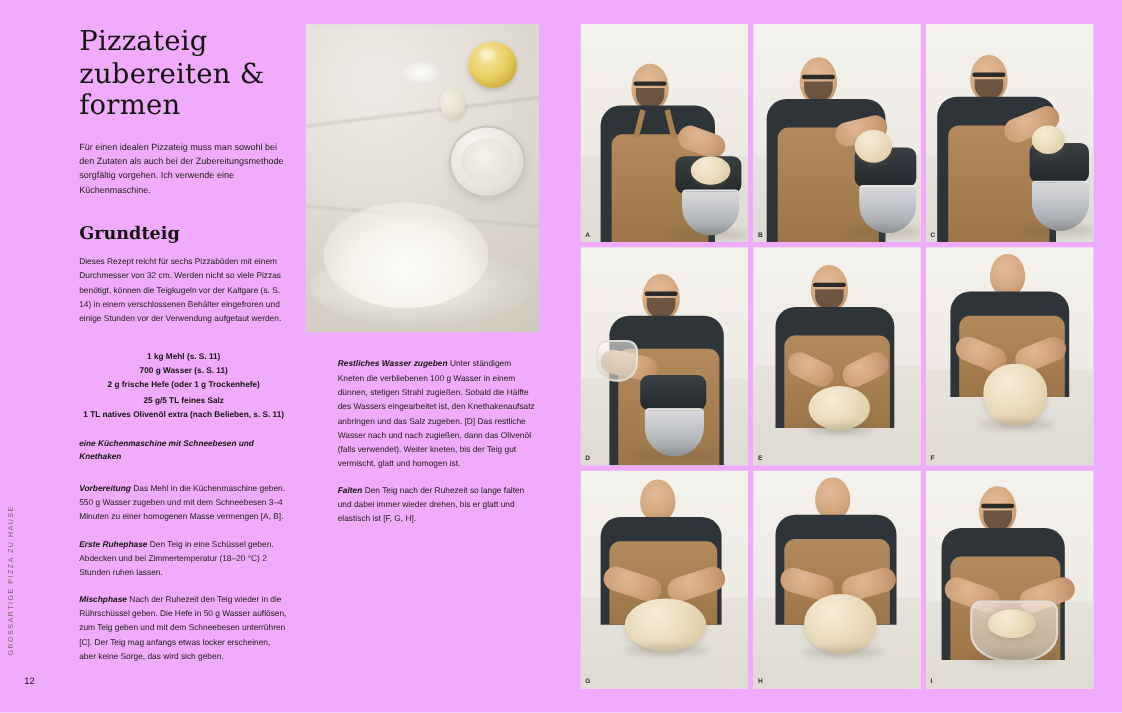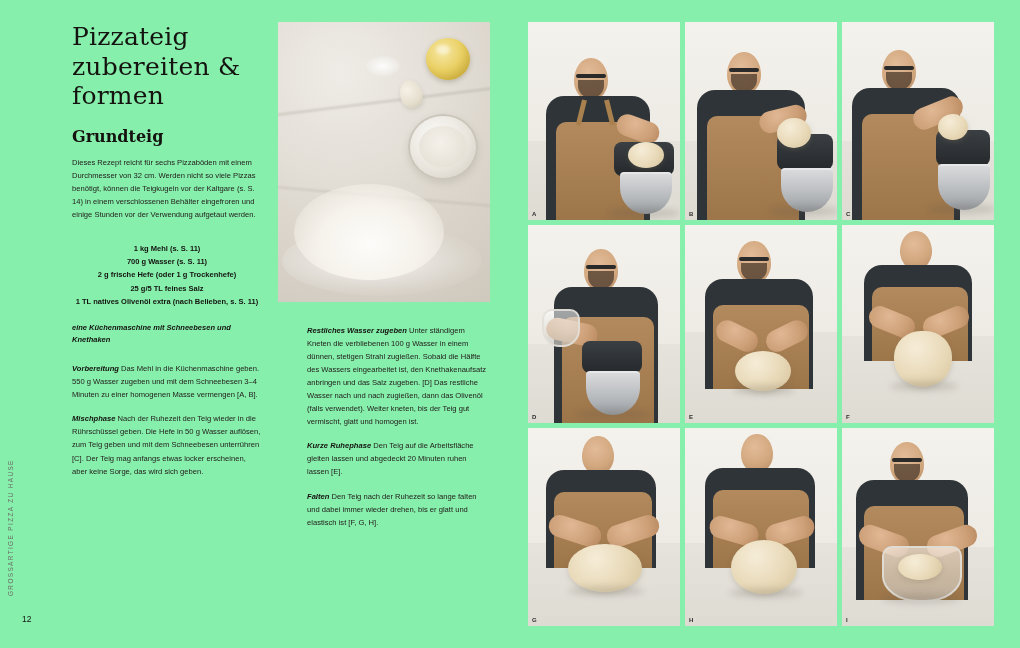--- a/index.html
+++ b/index.html
@@ -11,21 +11,21 @@
     width: 1020px;
     height: 648px;
     overflow: hidden;
     font-family: "Liberation Sans", sans-serif;
     color: #1a1a1a;
   }
   .page {
     position: relative;
     width: 1020px;
     height: 648px;
-    background: #86efac;
+    background: #f0abfc;
   }
 
   
   .col-left {
     position: absolute;
     left: 72px;
     top: 22px;
     width: 190px;
     height: 600px;
   }
@@ -337,36 +337,41 @@
     filter: blur(3px);
   }
 </style>
 </head>
 <body>
 
 <div class="page">
 
   <div class="col-left">
     <h1 class="headline">Pizzateig zubereiten &amp; formen</h1>
+    <p class="intro">Für einen idealen Pizzateig muss man sowohl bei den Zutaten als auch bei der Zubereitungsmethode sorgfältig vorgehen. Ich verwende eine Küchenmaschine.</p>
     <h2 class="subhead">Grundteig</h2>
     <p class="body-text">Dieses Rezept reicht für sechs Pizzaböden mit einem Durchmesser von 32 cm. Werden nicht so viele Pizzas benötigt, können die Teigkugeln vor der Kaltgare (s. S. 14) in einem verschlossenen Behälter eingefroren und einige Stunden vor der Verwendung aufgetaut werden.</p>
 
     <div class="ingredients">
       <div>1 kg Mehl (s. S. 11)</div>
       <div>700 g Wasser (s. S. 11)</div>
       <div>2 g frische Hefe (oder 1 g Trockenhefe)</div>
       <div>25 g/5 TL feines Salz</div>
       <div>1 TL natives Olivenöl extra (nach Belieben, s. S. 11)</div>
     </div>
 
     <p class="machine-note">eine Küchenmaschine mit Schneebesen und Knethaken</p>
 
     <p class="step">
       <b>Vorbereitung</b>
       <span>Das Mehl in die Küchenmaschine geben. 550 g Wasser zugeben und mit dem Schneebesen 3–4 Minuten zu einer homogenen Masse vermengen [A, B].</span>
+    </p>
+    <p class="step">
+      <b>Erste Ruhephase</b>
+      <span>Den Teig in eine Schüssel geben. Abdecken und bei Zimmertemperatur (18–20 °C) 2 Stunden ruhen lassen.</span>
     </p>
     <p class="step">
       <b>Mischphase</b>
       <span>Nach der Ruhezeit den Teig wieder in die Rührschüssel geben. Die Hefe in 50 g Wasser auflösen, zum Teig geben und mit dem Schneebesen unterrühren [C]. Der Teig mag anfangs etwas locker erscheinen, aber keine Sorge, das wird sich geben.</span>
     </p>
   </div>
 
   <div class="sidetab">GROSSARTIGE PIZZA ZU HAUSE</div>
   <div class="folio">12</div>
 
@@ -379,24 +384,20 @@
       <div class="salt-spot"></div>
       <div class="egg-shape"></div>
       <div class="oil-jar"></div>
       <div class="bowl-glass"></div>
     </div>
 
     <div class="mid-text">
       <p class="step">
         <b>Restliches Wasser zugeben</b>
         <span>Unter ständigem Kneten die verbliebenen 100 g Wasser in einem dünnen, stetigen Strahl zugießen. Sobald die Hälfte des Wassers eingearbeitet ist, den Knethakenaufsatz anbringen und das Salz zugeben. [D] Das restliche Wasser nach und nach zugießen, dann das Olivenöl (falls verwendet). Weiter kneten, bis der Teig gut vermischt, glatt und homogen ist.</span>
-      </p>
-      <p class="step">
-        <b>Kurze Ruhephase</b>
-        <span>Den Teig auf die Arbeitsfläche gleiten lassen und abgedeckt 20 Minuten ruhen lassen [E].</span>
       </p>
       <p class="step">
         <b>Falten</b>
         <span>Den Teig nach der Ruhezeit so lange falten und dabei immer wieder drehen, bis er glatt und elastisch ist [F, G, H].</span>
       </p>
     </div>
   </div>
 
   <div class="grid">
 

